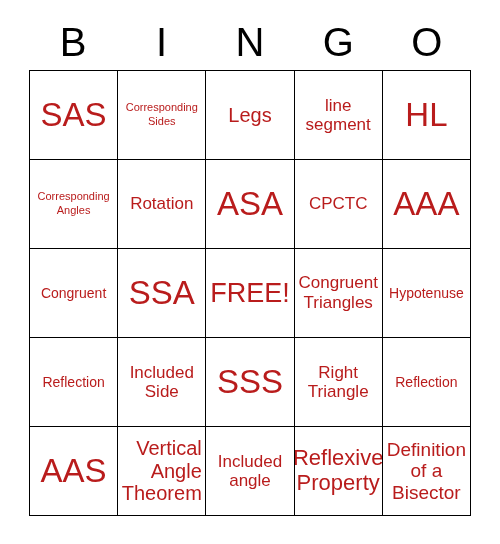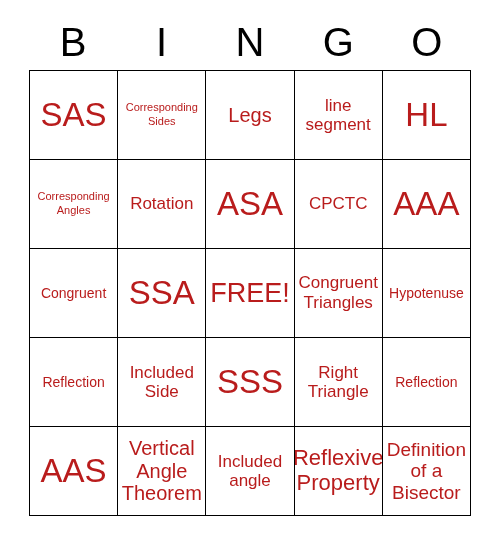--- a/index.html
+++ b/index.html
@@ -165,21 +165,21 @@
         <span class="cell-text size-md">Right
 Triangle</span>
       </div>
       <div class="cell">
         <span class="cell-text size-xs">Reflection</span>
       </div>
       <div class="cell">
         <span class="cell-text size-xl">AAS</span>
       </div>
       <div class="cell">
-        <span class="cell-text size-md" style="font-size: 20px;">Vertical
+        <span class="cell-text size-md" style="font-size: 20px; text-align: right;">Vertical
 Angle
 Theorem</span>
       </div>
       <div class="cell">
         <span class="cell-text size-md">Included
 angle</span>
       </div>
       <div class="cell">
         <span class="cell-text size-md" style="font-size: 22px;">Reflexive
 Property</span>

